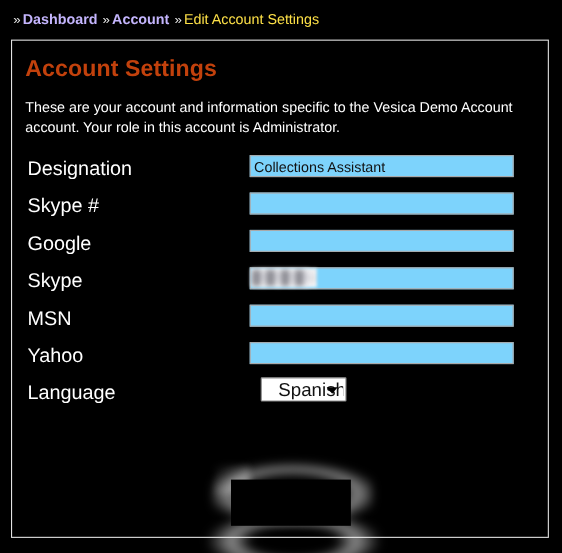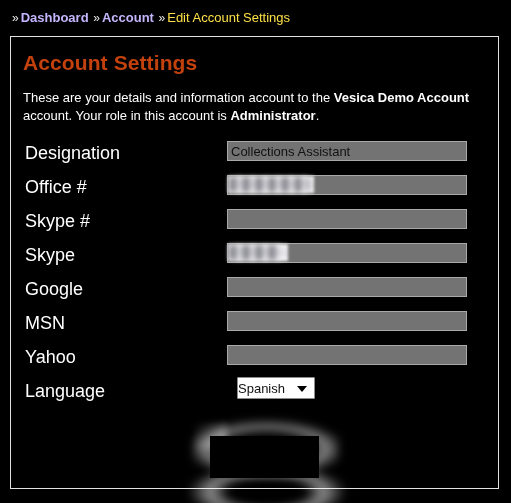--- a/index.html
+++ b/index.html
@@ -67,21 +67,21 @@
 
   .panel-desc {
     position: absolute;
     left: 12px;
     top: 52px;
     width: 452px;
     font-size: 13px;
     line-height: 18px;
     color: #ffffff;
   }
-  .panel-desc b { font-weight: bold; }
+  .panel-desc b { font-weight: normal; }
 
   
   .form {
     position: absolute;
     left: 0;
     top: 100px;
     width: 100%;
   }
   .row {
     position: relative;
@@ -99,21 +99,21 @@
   .row-field {
     position: absolute;
     left: 216px;
     top: 4px;
   }
   .txt {
     width: 240px;
     height: 20px;
     box-sizing: border-box;
     border: 1px solid #a9a9a9;
-    background: #737373;
+    background: #7dd3fc;
     color: #111111;
     font-family: "Liberation Sans", sans-serif;
     font-size: 13px;
     line-height: 18px;
     padding: 1px 3px;
     outline: none;
     border-radius: 0;
   }
 
   
@@ -155,22 +155,22 @@
 
   
   .lang-select {
     width: 78px;
     height: 22px;
     box-sizing: border-box;
     border: 1px solid #8c8c8c;
     background: #ffffff;
     color: #111111;
     font-family: "Liberation Sans", sans-serif;
-    font-size: 13px;
-    padding: 1px 2px 1px 0;
+    font-size: 17px;
+    padding: 1px 2px 1px 15px;
     border-radius: 1px;
     outline: none;
     cursor: pointer;
     -webkit-appearance: none;
     -moz-appearance: none;
     appearance: none;
   }
   .select-wrap { position: relative; display: inline-block; }
   .select-arrow {
     position: absolute;
@@ -245,71 +245,61 @@
   <span class="sep first">»</span><a class="crumb-link">Dashboard</a>
   <span class="sep">»</span><a class="crumb-link">Account</a>
   <span class="sep">»</span><span class="crumb-current">Edit Account Settings</span>
 </div>
 
 <div class="panel">
 
   <div class="panel-title">Account Settings</div>
 
   <div class="panel-desc">
-    <span>These are your details and information account to the </span><b>Vesica Demo Account</b><span> account. Your role in this account is </span><b>Administrator</b><span>.</span>
+    <span>These are your account and information specific to the </span><b>Vesica Demo Account</b><span> account. Your role in this account is </span><b>Administrator</b><span>.</span>
   </div>
 
   <div class="glow glow-lang"></div>
   <div class="glow glow-submit"></div>
   <div class="glow glow-corner"></div>
   <div class="lang-inner-box"></div>
 
   <div class="form zfront">
 
     <div class="row">
       <div class="row-label">Designation</div>
       <div class="row-field">
         <input class="txt" type="text" value="Collections Assistant" style="">
       </div>
     </div>
 
-    <div class="row">
-      <div class="row-label">Office #</div>
-      <div class="row-field">
-        <span class="redact-wrap">
-          <input class="txt" type="text" value="" style="">
-          <span class="redact-plate office"></span>
-          <span class="redact office"></span>
-        </span>
-      </div>
-    </div>
 
 
     <div class="row">
       <div class="row-label">Skype #</div>
+      <div class="row-field">
+        <input class="txt" type="text" value="" style="">
+      </div>
+    </div>
+
+    <div class="row">
+      <div class="row-label">Google</div>
       <div class="row-field">
         <input class="txt" type="text" value="" style="">
       </div>
     </div>
 
     <div class="row">
       <div class="row-label">Skype</div>
       <div class="row-field">
         <span class="redact-wrap">
           <input class="txt" type="text" value="" style="">
           <span class="redact-plate skype"></span>
           <span class="redact skype"></span>
         </span>
-      </div>
-    </div>
-
-    <div class="row">
-      <div class="row-label">Google</div>
-      <div class="row-field">
-        <input class="txt" type="text" value="" style="">
       </div>
     </div>
 
     <div class="row">
       <div class="row-label">MSN</div>
       <div class="row-field">
         <input class="txt" type="text" value="" style="">
       </div>
     </div>
 

